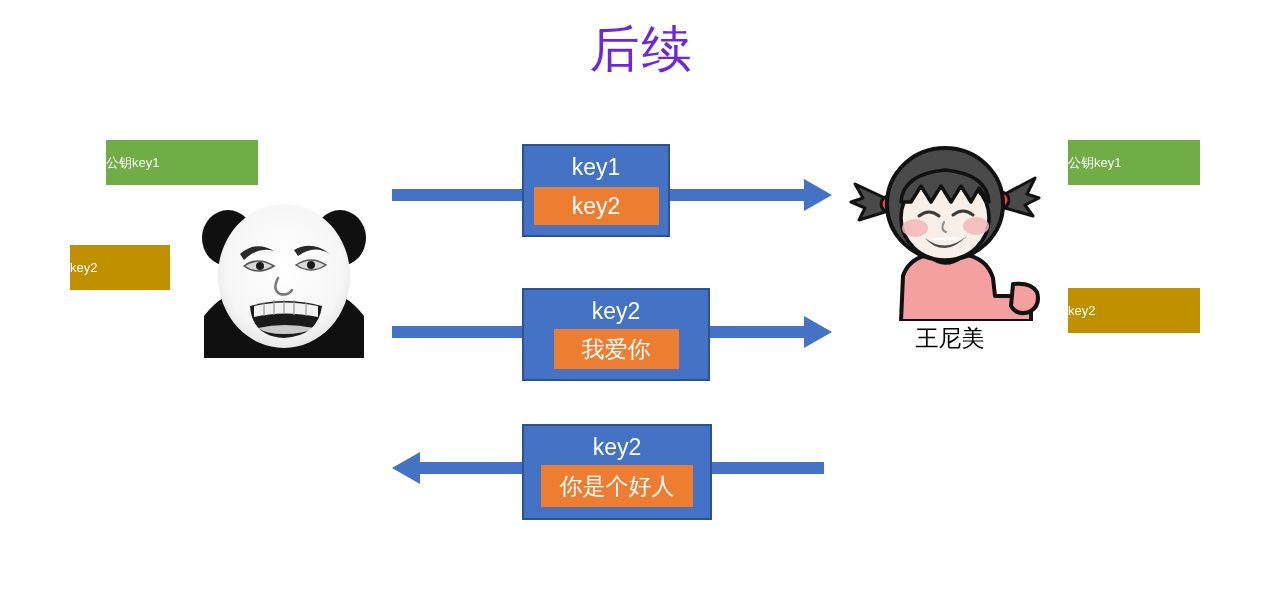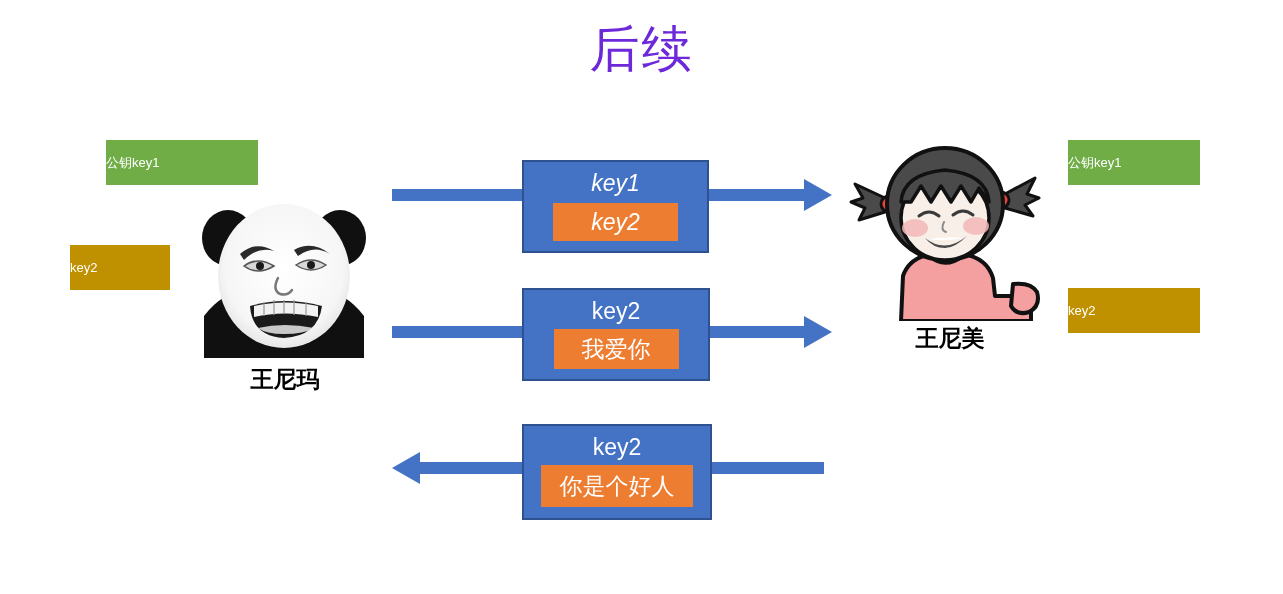--- a/index.html
+++ b/index.html
@@ -94,38 +94,37 @@
     color: #ffffff;
     display: flex;
     align-items: center;
     justify-content: center;
     font-size: 23px;
     line-height: 1;
     white-space: nowrap;
     box-sizing: border-box;
   }
 
-  #msgbox-1 { left: 522px; top: 160px; width: 187px; height: 93px; font-style: italic; }
+  #msgbox-1 { left: 522px; top: 144px; width: 148px; height: 93px; }
   #msgbox-1 .inner-box { width: 125px; height: 38px; margin-top: 8px; }
 
   #msgbox-2 { left: 522px; top: 288px; width: 188px; height: 93px; }
   #msgbox-2 .inner-box { width: 125px; height: 40px; margin-top: 6px; text-align: center; }
 
   #msgbox-3 { left: 522px; top: 424px; width: 190px; height: 96px; }
   #msgbox-3 .inner-box { width: 152px; height: 42px; margin-top: 6px; }
 
   
   .caption {
     position: absolute;
     text-align: center;
     font-size: 23px;
     line-height: 1;
     color: #000000;
     white-space: nowrap;
-    font-weight: bold;
   }
   #caption-sender   { left: 190px; top: 368px; width: 190px; }
   #caption-receiver { left: 860px; top: 327px; width: 180px; }
 
   
   .figure { position: absolute; }
   #figure-sender   { left: 194px; top: 196px; width: 180px; height: 162px; }
   #figure-receiver { left: 845px; top: 136px; width: 200px; height: 185px; }
 </style>
 </head>
@@ -252,17 +251,16 @@
       <path d="M74 80 Q84 72 94 80" fill="none" stroke="#3a3a3a" stroke-width="3" stroke-linecap="round"></path>
       <path d="M108 79 Q118 71 128 79" fill="none" stroke="#3a3a3a" stroke-width="3" stroke-linecap="round"></path>
 
       <path d="M99 86 Q95 94 101 96" fill="none" stroke="#8a8a8a" stroke-width="2" stroke-linecap="round"></path>
 
       <path d="M80 102 Q100 118 122 100 Q110 112 100 112 Q88 112 80 102 Z" fill="#4a4a4a"></path>
       <path d="M84 103 Q100 100 118 102 Q100 106 84 103 Z" fill="#ffffff"></path>
     </svg>
   </div>
 
-  <div class="caption" id="caption-sender">王尼玛</div>
 
   <div class="caption" id="caption-receiver">王尼美</div>
 
 </div>
 
 </body></html>

